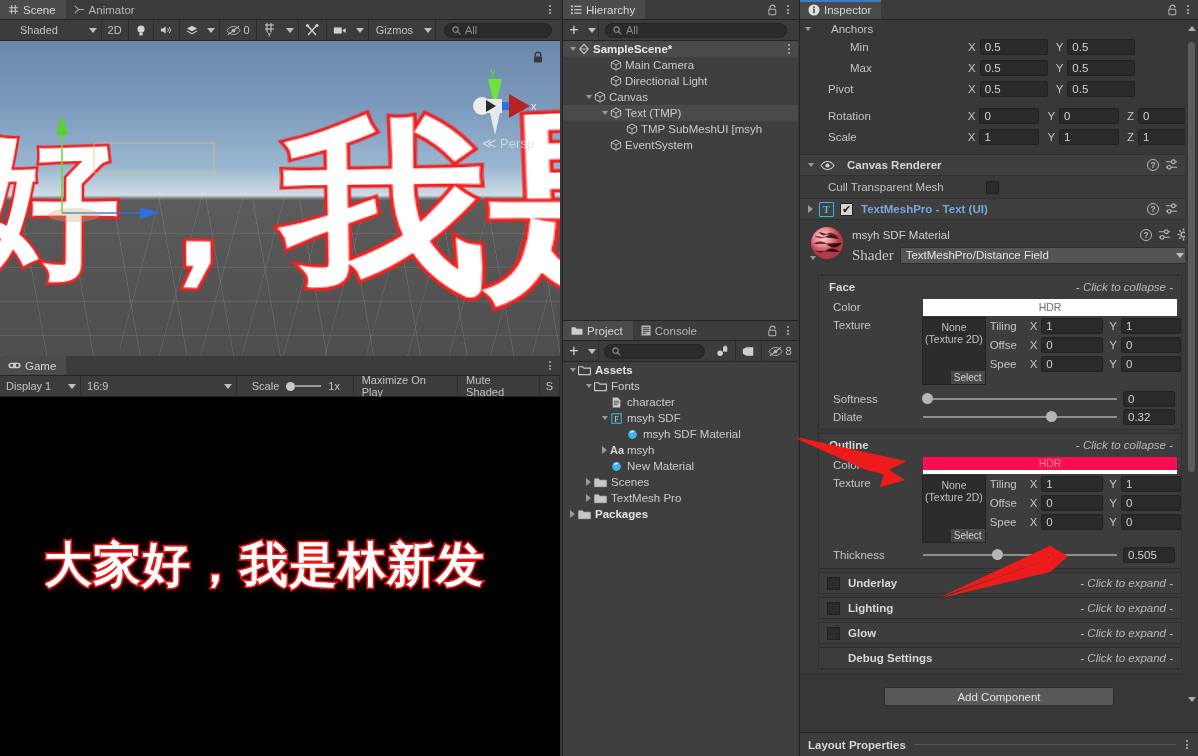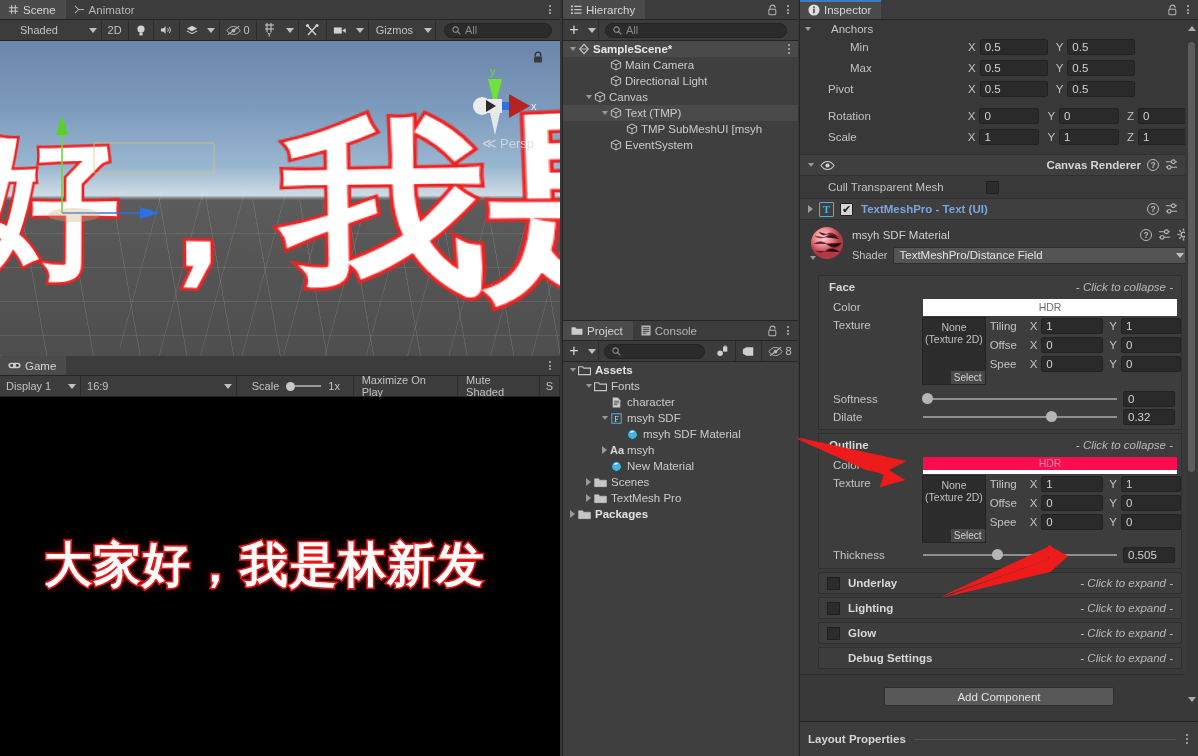--- a/index.html
+++ b/index.html
@@ -211,21 +211,21 @@
   }
   .cs-chk { width:13px;height:13px;background:#2c2c2c;border:1px solid #1f1f1f;}
   .cs-name { font-weight:700; font-size:11.5px; color:#d8d8d8; flex:1;}
 
   .add-comp-wrap { display:flex; justify-content:center; padding:12px 0 10px 0;}
   .add-comp {
     width:230px; height:19px; background:#585858; border:1px solid #2e2e2e; border-radius:2px;
     display:flex; align-items:center; justify-content:center; font-size:11.5px; color:#e0e0e0;
   }
   .layout-props {
-    position:absolute; left:0; right:0; bottom:0; height:35px; background:#3c3c3c;
+    position:absolute; left:0; right:0; bottom:0; height:24px; background:#3c3c3c;
     border-top:1px solid #242424; display:flex; align-items:center; padding:0 8px; gap:8px;
   }
   .lp-title { font-weight:700; font-size:11.5px; color:#d6d6d6;}
   .lp-line { flex:1; height:1px; background:#555; }
 
   
   #arrows { position:absolute; left:0; top:0; width:1198px; height:756px; pointer-events:none;}
 </style>
 </head>
 <body>
@@ -810,21 +810,21 @@
       </div>
 
       <div style="height:7px;"></div>
 
       <div class="comp-header">
         <span class="caret-d-sm"></span>
         <svg width="15" height="11" viewBox="0 0 16 11">
             <path d="M1 5.5C3 2.4 5.4 1.2 8 1.2s5 1.2 7 4.3c-2 3.1-4.4 4.3-7 4.3S3 8.6 1 5.5z" stroke="#d0d0d0" stroke-width="1.1" fill="none"></path>
             <circle cx="8" cy="5.5" r="2.2" fill="#d0d0d0"></circle>
           </svg>
-        <span class="comp-title" style="margin-left:6px;text-align:right;">Canvas Renderer</span>
+        <span class="comp-title" style="margin-left:6px;">Canvas Renderer</span>
         <span class="hdr-ico">
           <span class="circle-q">?</span>
           <svg width="13" height="12" viewBox="0 0 14 13">
               <g stroke="#b8b8b8" stroke-width="1.2">
                 <path d="M1 3h12M1 9h12"></path>
               </g>
               <circle cx="9" cy="3" r="2" fill="#3f3f3f" stroke="#b8b8b8" stroke-width="1.2"></circle>
               <circle cx="4.5" cy="9" r="2" fill="#3f3f3f" stroke="#b8b8b8" stroke-width="1.2"></circle>
             </svg>
           <span class="kebab">
@@ -892,21 +892,21 @@
                   </svg>
                 <svg width="13" height="13" viewBox="0 0 14 14">
                     <circle cx="7" cy="7" r="2.6" fill="none" stroke="#b8b8b8" stroke-width="1.5"></circle>
                     <g stroke="#b8b8b8" stroke-width="1.6">
                       <path d="M7 0.6v2.2M7 11.2v2.2M0.6 7h2.2M11.2 7h2.2M2.5 2.5l1.6 1.6M9.9 9.9l1.6 1.6M11.5 2.5L9.9 4.1M4.1 9.9l-1.6 1.6"></path>
                     </g>
                   </svg>
               </span>
             </div>
             <div style="display:flex;align-items:center;height:22px;gap:6px;margin-top:1px;">
-              <span style="font-size:11px;color:#c3c3c3;">Shader</span>
+              <span style="font-size:15px;color:#c3c3c3;font-family:Liberation Serif, serif;">Shader</span>
               <span style="flex:1;display:flex;align-items:center;justify-content:space-between;background:#545454;border:1px solid #2e2e2e;border-radius:2px;height:17px;padding:0 5px;font-size:11.5px;color:#e2e2e2;">
                 <span>TextMeshPro/Distance Field</span>
                 <span class="caret-d"></span>
               </span>
             </div>
           </div>
         </div>
         <div style="padding-left:10px;margin-top:-6px;"><span class="caret-d-sm"></span></div>
 
         <div class="section">

